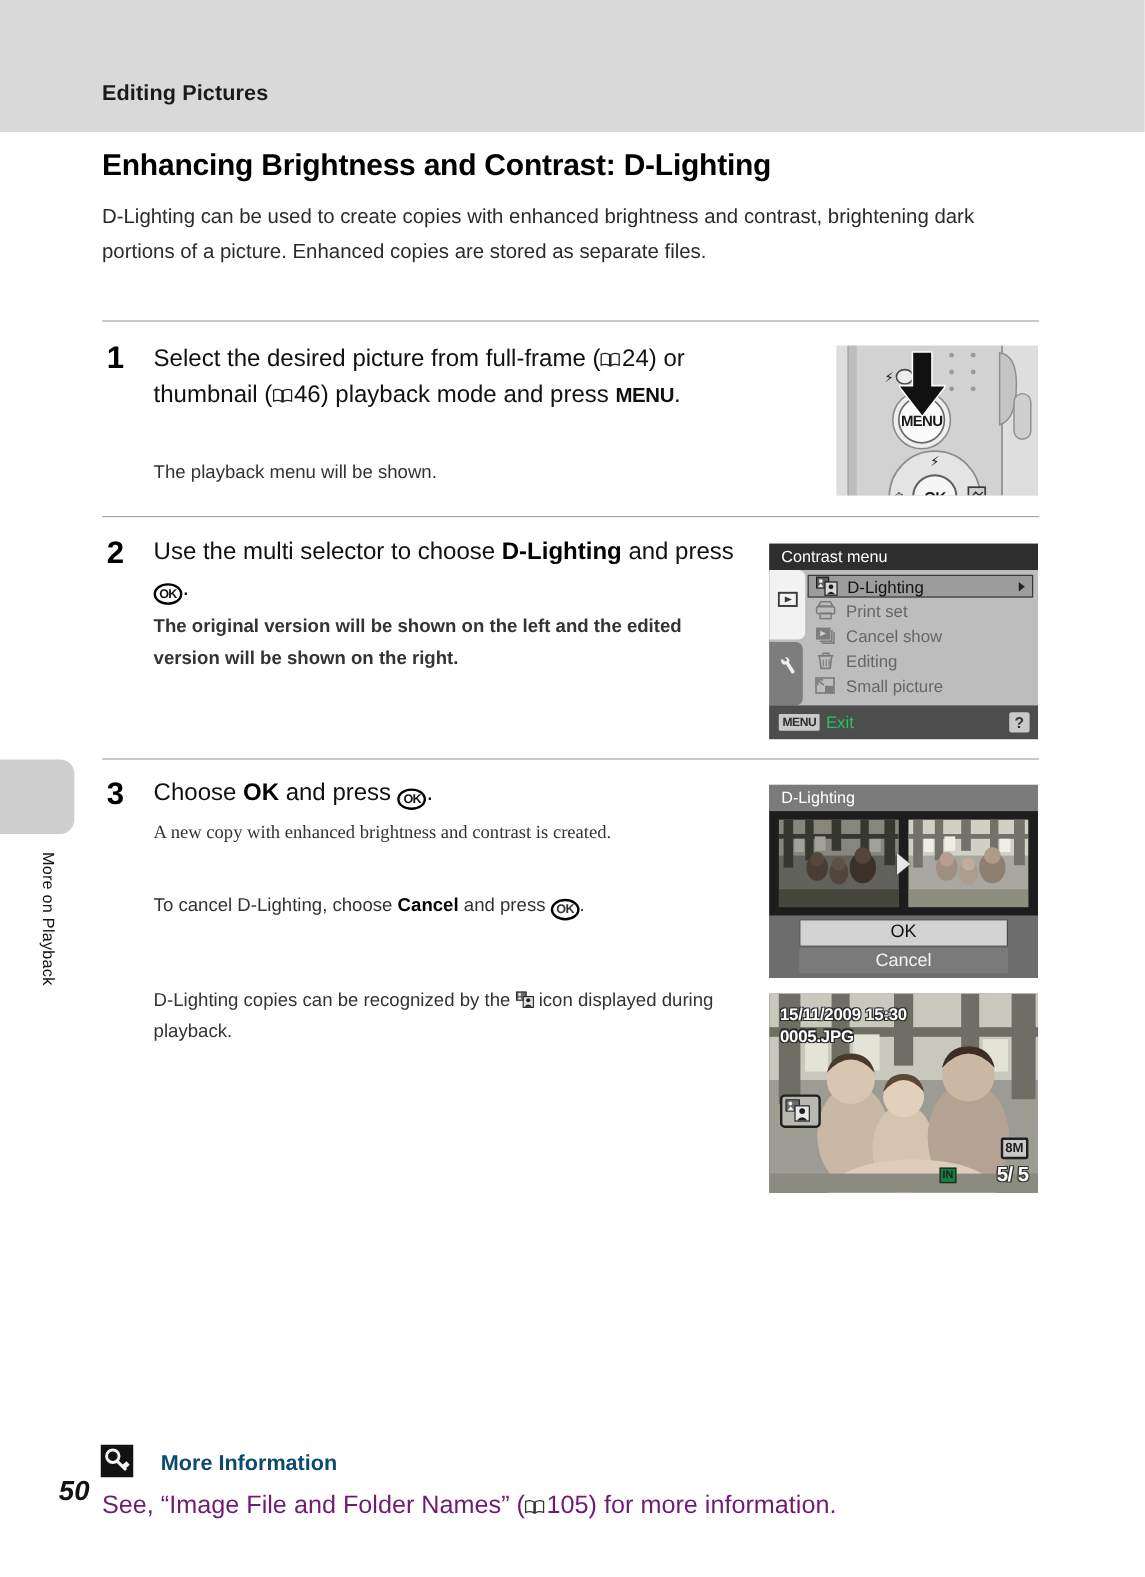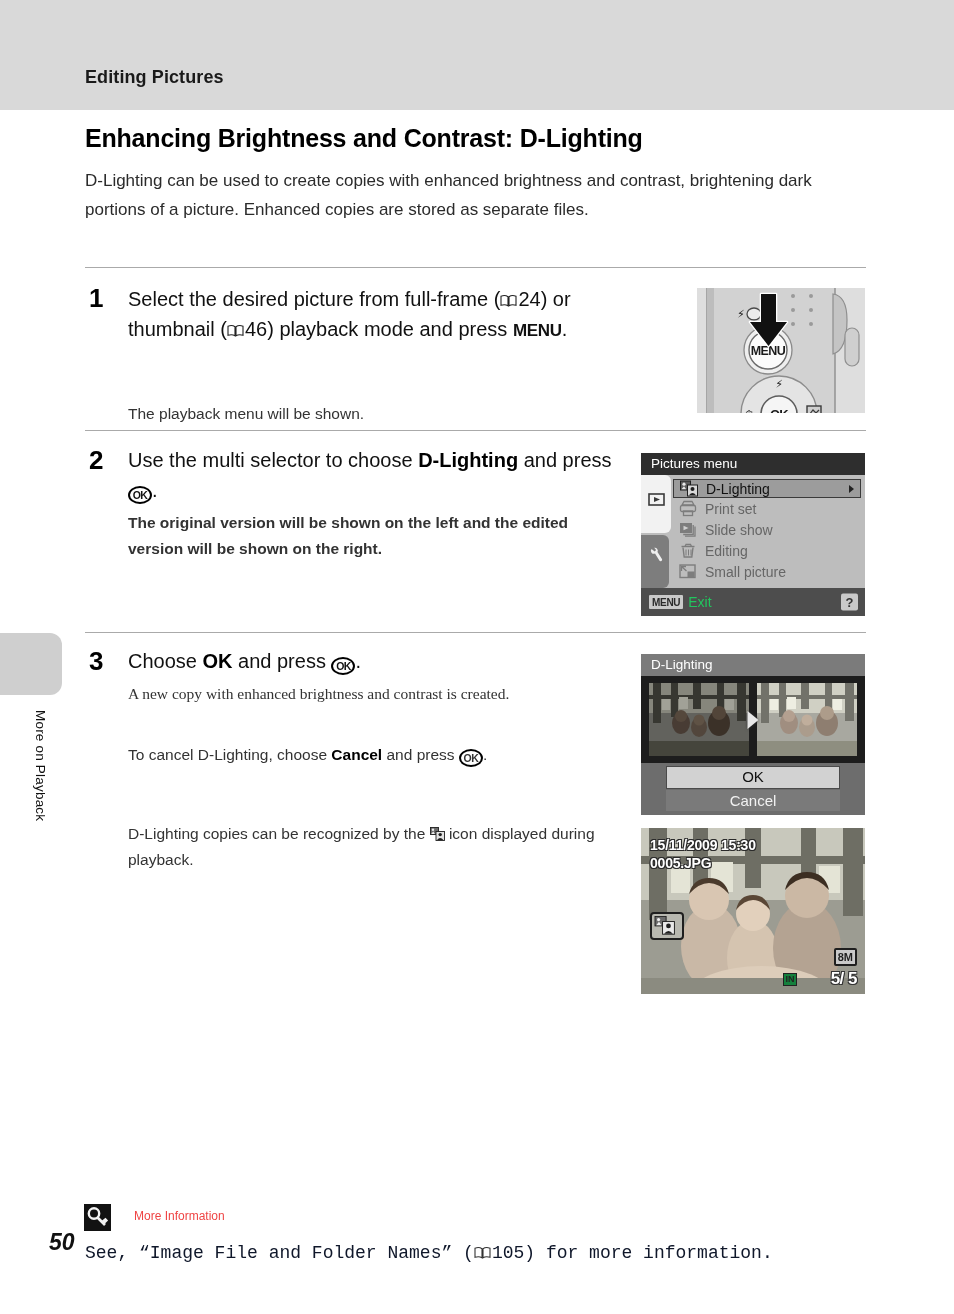--- a/index.html
+++ b/index.html
@@ -100,21 +100,21 @@
     position: absolute;
     font-size: 15.5px;
     line-height: 26px;
     color: #333;
   }
   .step-head b, .step-body b { font-weight: bold; color:#000; }
 
   
   .s1-num  { left: 89px;  top: 283px; }
   .s1-head { left: 128px; top: 284px; width: 520px; }
-  .s1-body { left: 128px; top: 381px; width: 520px; margin-top: 20px; }
+  .s1-body { left: 128px; top: 381px; width: 520px; }
 
   
   .s2-num  { left: 89px;  top: 445px; }
   .s2-head { left: 128px; top: 445px; width: 500px; }
   .s2-body { left: 128px; top: 510px; width: 495px; font-weight: bold; }
 
   
   .s3-num  { left: 89px;  top: 646px; }
   .s3-head { left: 128px; top: 646px; width: 480px; }
   .s3-body1{ left: 128px; top: 681px; width: 480px; font-family: Liberation Serif, serif; }
@@ -411,31 +411,30 @@
   
   .moreinfo-icon {
     position: absolute;
     left: 84px; top: 1204px;
     width: 27px; height: 27px;
     background: #121212;
   }
   .moreinfo-title {
     position: absolute;
     left: 134px; top: 1209px;
-    font-size: 12px;
-    font-weight: normal;
-    color: #ef4444;
+    font-size: 18px;
+    font-weight: bold;
+    color: #0c4a6e;
   }
   .moreinfo-text {
     position: absolute;
     left: 85px; top: 1243px;
-    font-size: 18px;
-    color: #0f172a;
+    font-size: 21px;
+    color: #701a75;
     width: 760px;
-    font-family: Liberation Mono, monospace;
   }
   .page-num {
     position: absolute;
     left: 49px; top: 1229px;
     font-size: 23px;
     font-weight: bold;
     font-style: italic;
     color: #111;
   }
 </style>
@@ -509,21 +508,21 @@
   </svg>
 </div>
 
 <div class="step-num s2-num">2</div>
 <div class="step-head s2-head">
   <span>Use the multi selector to choose </span><b>D-Lighting</b><span> and press </span><span class="okglyph">OK</span><span>.</span>
 </div>
 <div class="step-body s2-body">The original version will be shown on the left and the edited version will be shown on the right.</div>
 
 <div class="lcd lcd-menu">
-  <div class="lcd-title">Pictures menu</div>
+  <div class="lcd-title">Contrast menu</div>
   <div class="menu-body">
     <div class="menu-tabs">
       <div class="tab-play">
         <div class="tab-ic">
           <svg viewBox="0 0 17 17" width="17" height="17">
               <rect x="1" y="3" width="15" height="11" fill="none" stroke="#3a3a3a" stroke-width="1.6"></rect>
               <path d="M6 6 l6 2.5 l-6 2.5 z" fill="#3a3a3a"></path>
             </svg>
         </div>
       </div>
@@ -565,21 +564,21 @@
 
       <div class="menu-row">
         <span class="mi">
           <svg viewBox="0 0 19 17" width="19" height="17">
             <rect x="1" y="2" width="12" height="10" fill="#7d7d7d"></rect>
             <path d="M4.5 4.7 l5 2.3 l-5 2.3 z" fill="#cfcfcf"></path>
             <path d="M14.2 4 v9.5 h-10" fill="none" stroke="#7d7d7d" stroke-width="1.3"></path>
             <path d="M16 5.6 v9.5 h-10" fill="none" stroke="#7d7d7d" stroke-width="1.3"></path>
           </svg>
         </span>
-        <span>Slide show</span>
+        <span>Cancel show</span>
       </div>
 
       <div class="menu-row">
         <span class="mi">
           <svg viewBox="0 0 19 17" width="19" height="17">
             <path d="M2.5 4.5 h13" stroke="#7d7d7d" stroke-width="1.4"></path>
             <path d="M6 4.5 l1 -2 h4.5 l1 2" fill="none" stroke="#7d7d7d" stroke-width="1.3"></path>
             <path d="M4 5.5 l1.2 9.5 h7.6 l1.2 -9.5" fill="none" stroke="#7d7d7d" stroke-width="1.4"></path>
             <path d="M7 7.5 v6 M9.5 7.5 v6 M12 7.5 v6" stroke="#7d7d7d" stroke-width="1"></path>
           </svg>

